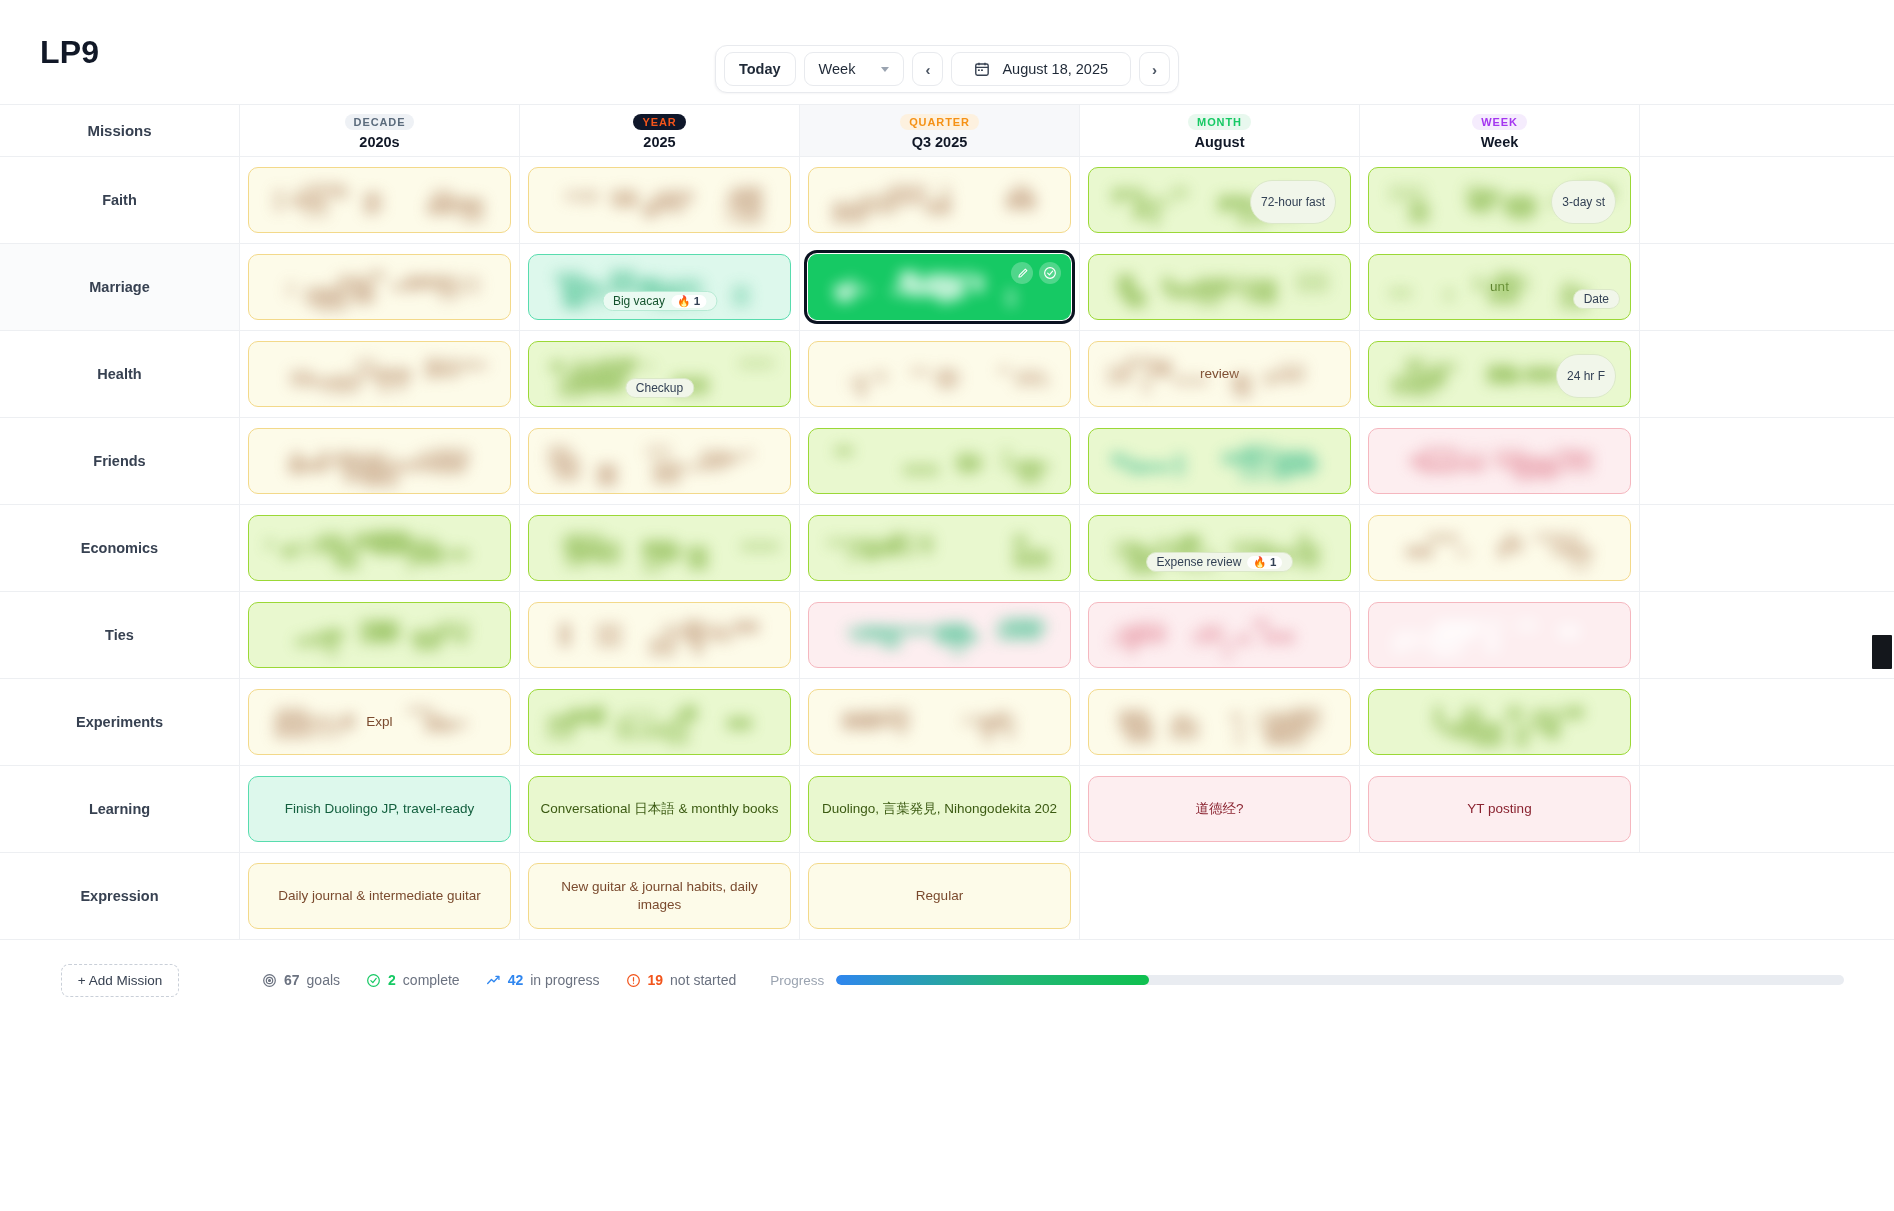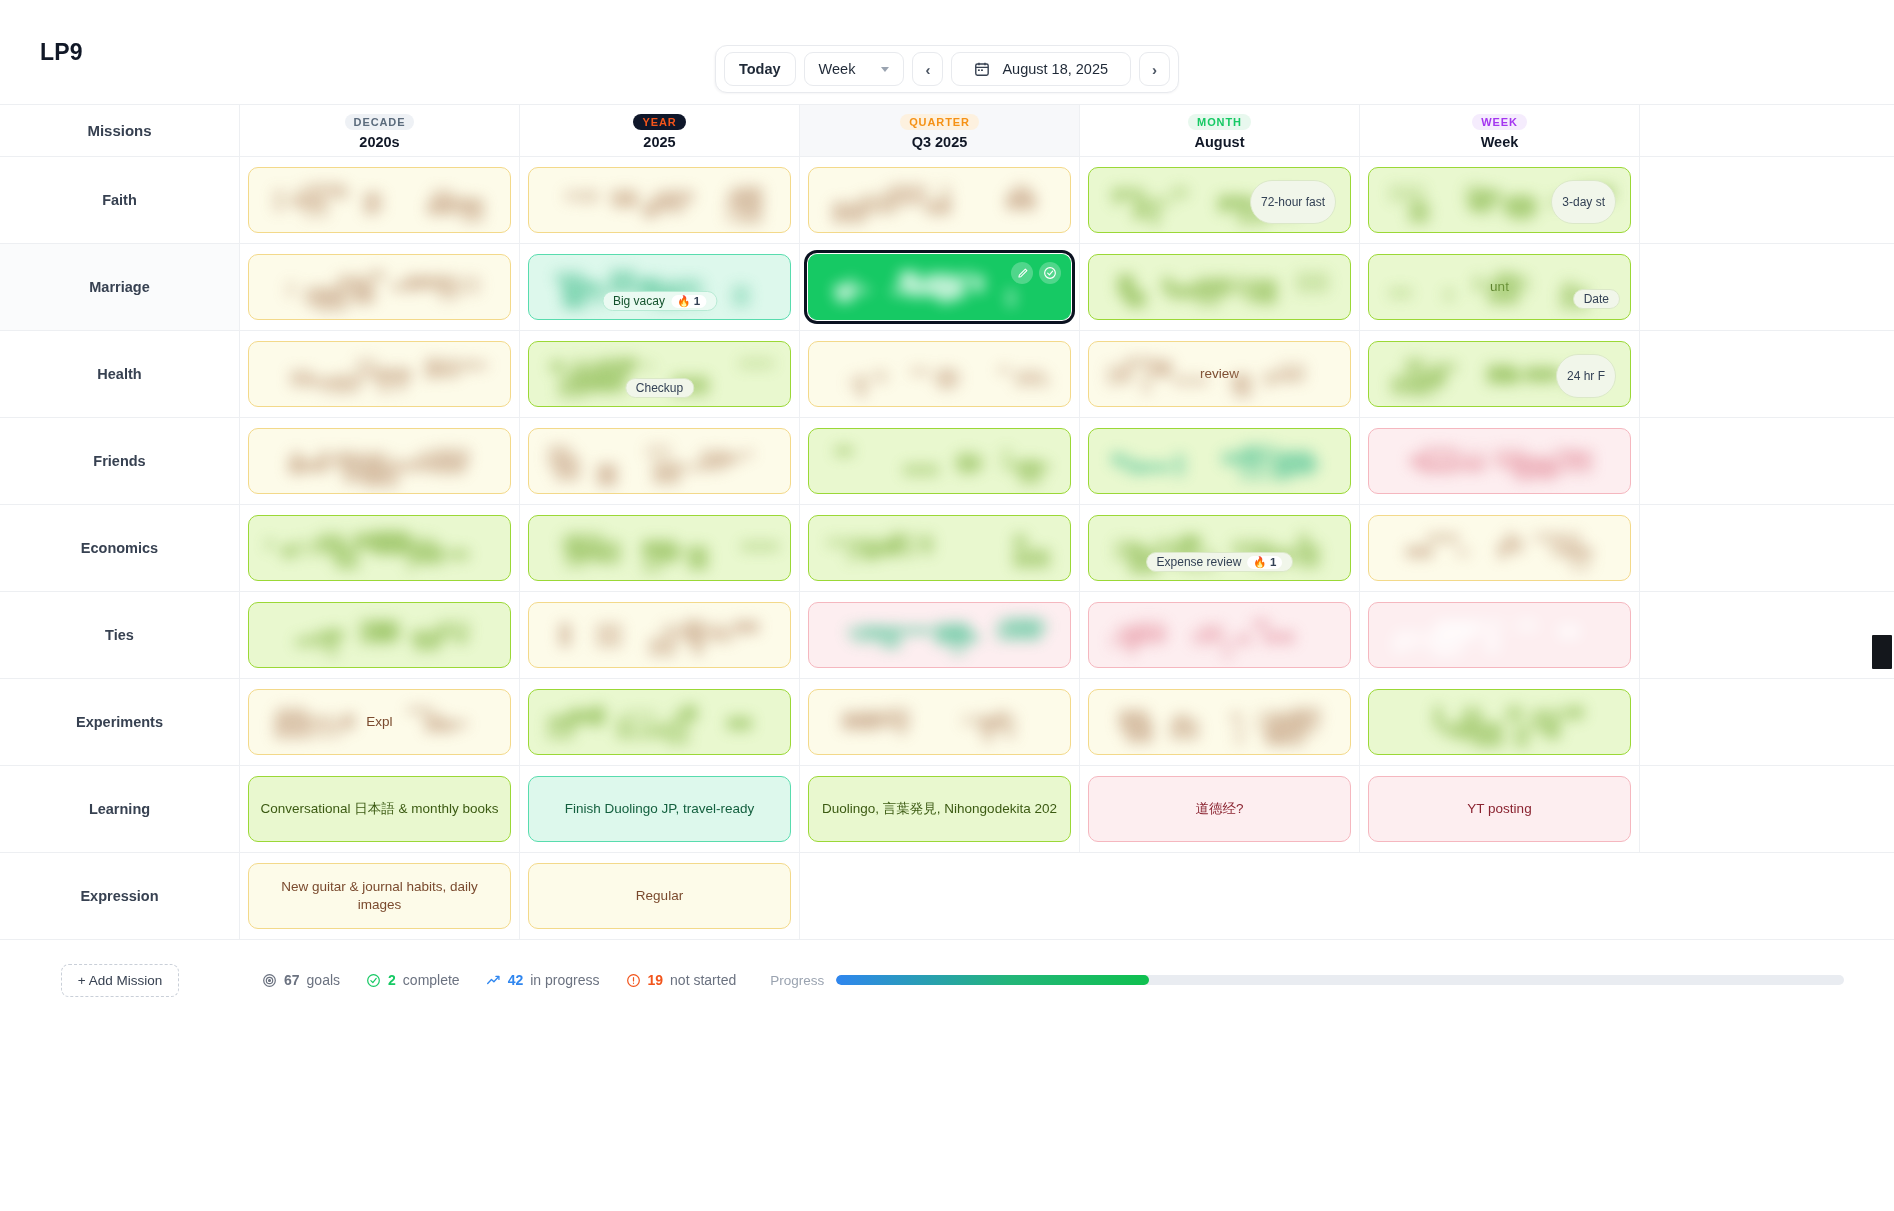--- a/index.html
+++ b/index.html
@@ -14,21 +14,21 @@
 
   
   .topbar {
     position: relative;
     height: 104px;
     display: flex;
     align-items: center;
     padding: 0 40px;
   }
   .app-title {
-    font-size: 23px;
+    font-size: 32px;
     font-weight: 700;
     color: #111827;
     letter-spacing: .2px;
   }
   .toolbar {
     position: absolute;
     left: 50%;
     transform: translateX(-50%);
     top: 45px;
     display: flex;
@@ -1059,27 +1059,27 @@
                 <i style="left: 66.1016%; top: 11.17%; width: 10.2611%; height: 7.51958px; opacity: 0.584692;"></i>
               </div>
             </div>
           </div>
         </div>
       </div>
       <div class="row" style="height: 87px;">
         <div class="row-head">Learning</div>
         <div class="cells">
           <div class="colcell">
-            <div class="card c-green">
-              <div class="card-text">Conversational 日本語 &amp; monthly books</div>
-            </div>
-          </div>
-          <div class="colcell">
             <div class="card c-mint">
               <div class="card-text">Finish Duolingo JP, travel-ready</div>
+            </div>
+          </div>
+          <div class="colcell">
+            <div class="card c-green">
+              <div class="card-text">Conversational 日本語 &amp; monthly books</div>
             </div>
           </div>
           <div class="colcell">
             <div class="card c-green">
               <div class="card-text">Duolingo, 言葉発見, Nihongodekita 202</div>
             </div>
           </div>
           <div class="colcell">
             <div class="card c-pink">
               <div class="card-text">道德经?</div>
@@ -1088,20 +1088,25 @@
           <div class="colcell">
             <div class="card c-pink">
               <div class="card-text">YT posting</div>
             </div>
           </div>
         </div>
       </div>
       <div class="row" style="height: 87px;">
         <div class="row-head">Expression</div>
         <div class="cells">
+          <div class="colcell">
+            <div class="card c-yellow">
+              <div class="card-text">Daily journal &amp; intermediate guitar</div>
+            </div>
+          </div>
           <div class="colcell">
             <div class="card c-yellow">
               <div class="card-text">New guitar &amp; journal habits, daily images</div>
             </div>
           </div>
           <div class="colcell">
             <div class="card c-yellow">
               <div class="card-text">Regular</div>
             </div>
           </div>

